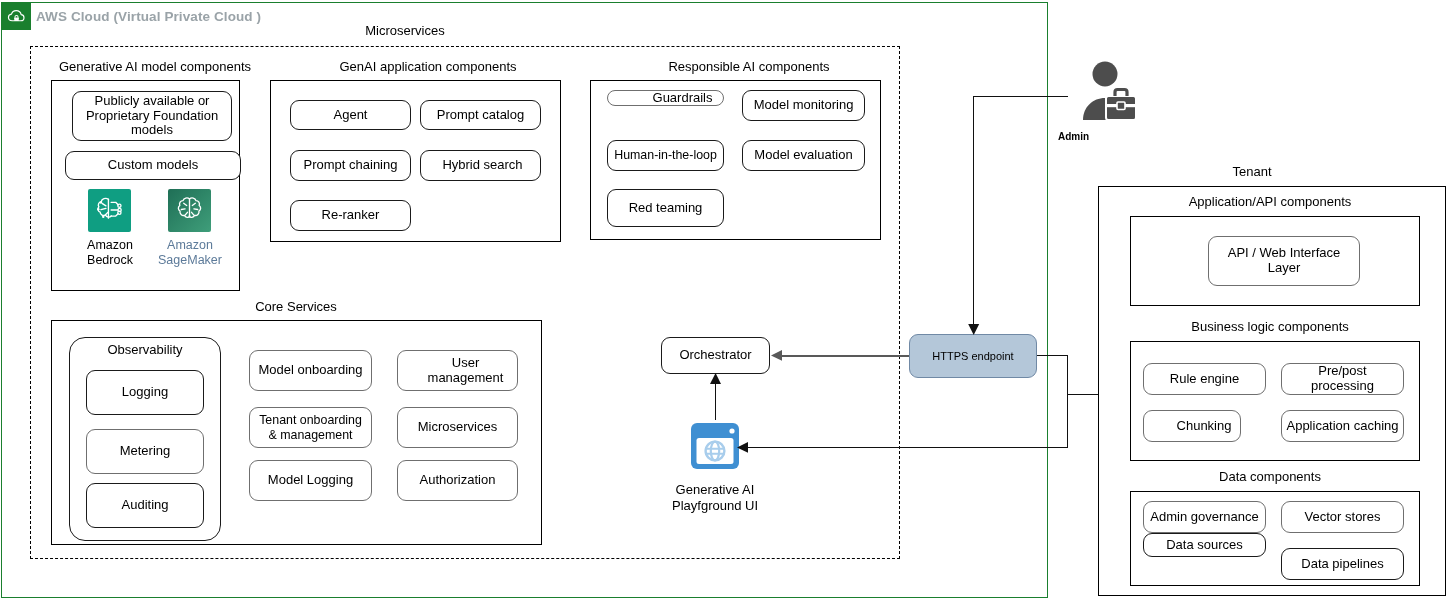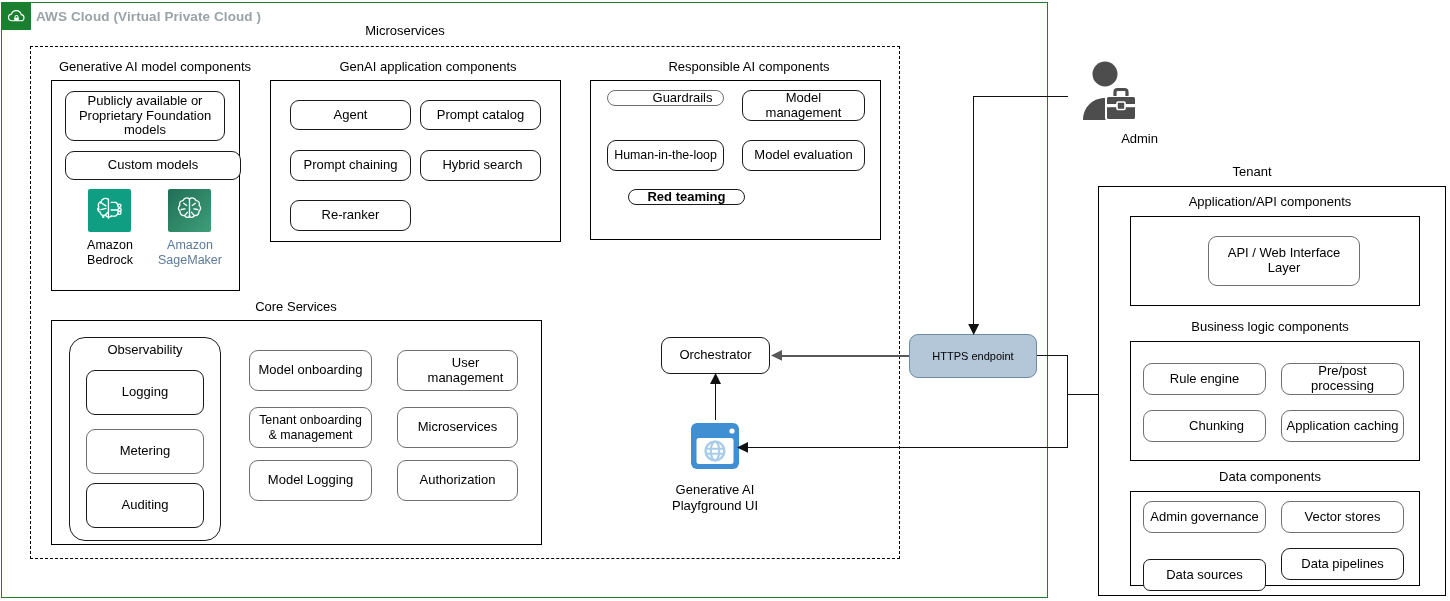--- a/index.html
+++ b/index.html
@@ -40,21 +40,21 @@
   .ln{background:#111;}
   .ln-h{height:1.4px;}
   .ln-v{width:1.4px;}
   .ln-gray{background:#595959;}
   svg.arrow{position:absolute;overflow:visible;}
 
   
   .svc-label{font-size:12.5px;text-align:center;line-height:1.2;white-space:nowrap;}
   .svc-label.blue{color:#5c7a99;}
 
-  .admin-label{font-size:13px;font-weight:normal;text-align:right;}
+  .admin-label{font-size:10px;font-weight:bold;text-align:left;}
 
   .playground-label{font-size:13px;text-align:center;line-height:1.25;white-space:nowrap;}
 </style>
 </head>
 <body>
 
 <div id="canvas">
 
   <div class="abs aws-frame" style="left:1px;top:2px;width:1047px;height:596px;"></div>
 
@@ -68,21 +68,21 @@
 
   <div class="abs aws-title" style="left:36px;top:9px;">AWS Cloud (Virtual Private Cloud )</div>
 
   <div class="abs caption" style="left:305px;top:23px;width:200px;">Microservices</div>
 
   <div class="abs dashed-box" style="left:30px;top:46px;width:870px;height:513px;"></div>
 
   <div class="abs caption" style="left:41px;top:59px;width:228px;">Generative AI model components</div>
   <div class="abs solid-box" style="left:51px;top:80px;width:189px;height:211px;"></div>
 
-  <div class="abs node" style="left:65px;top:91px;width:160px;height:50px;">Publicly available or Proprietary Foundation models</div>
+  <div class="abs node" style="left:72px;top:91px;width:160px;height:50px;">Publicly available or Proprietary Foundation models</div>
   <div class="abs node" style="left:65px;top:151px;width:176px;height:29px;">Custom models</div>
 
   <div class="abs" style="left:88px;top:189px;width:43px;height:43px;background:#0f9e82;border-radius:2px;">
     <svg width="43" height="43" viewBox="0 0 40 40" aria-hidden="true">
       <g fill="none" stroke="#ffffff" stroke-width="1.25" stroke-linecap="round" stroke-linejoin="round">
         <path d="M19 9.5c-2.6-1.6-6.2-.4-6.7 2.3-2.4.4-3.4 3-2.2 4.7-1.5 1.6-.9 4.3 1.2 5 .1 2.5 2.9 3.9 5 2.7.9 2.2 4 2.6 5.3.7"></path>
         <path d="M19 9.5v17.6"></path>
         <path d="M13.4 13.6l3.3 2.1M12 19.2l4.7-1.2M15.8 24.5l2.6-2.6"></path>
         <circle cx="12.1" cy="12.5" r="1.15" fill="#ffffff" stroke="none"></circle>
         <circle cx="9.6" cy="18.9" r="1.15" fill="#ffffff" stroke="none"></circle>
@@ -120,24 +120,24 @@
   <div class="abs node" style="left:290px;top:100px;width:121px;height:30px;">Agent</div>
   <div class="abs node" style="left:420px;top:100px;width:121px;height:30px;">Prompt catalog</div>
   <div class="abs node" style="left:290px;top:150px;width:121px;height:31px;">Prompt chaining</div>
   <div class="abs node" style="left:420px;top:150px;width:121px;height:31px;padding-left:8px;">Hybrid search</div>
   <div class="abs node" style="left:290px;top:200px;width:121px;height:31px;">Re-ranker</div>
 
   <div class="abs caption" style="left:631px;top:59px;width:236px;">Responsible AI components</div>
   <div class="abs solid-box" style="left:590px;top:80px;width:291px;height:160px;"></div>
 
   <div class="abs node gray" style="left:607px;top:90px;width:117px;height:16px;padding-left:38px;">Guardrails</div>
-  <div class="abs node" style="left:742px;top:90px;width:123px;height:31px;">Model management</div>
+  <div class="abs node" style="left:742px;top:90px;width:123px;height:31px;">Model monitoring</div>
   <div class="abs node" style="left:607px;top:140px;width:117px;height:31px;font-size:12.4px;">Human-in-the-loop</div>
   <div class="abs node" style="left:742px;top:140px;width:123px;height:31px;">Model evaluation</div>
-  <div class="abs node" style="left:628px;top:189px;width:117px;height:16px;font-weight:bold;">Red teaming</div>
+  <div class="abs node" style="left:607px;top:189px;width:117px;height:38px;">Red teaming</div>
 
   <div class="abs caption" style="left:196px;top:299px;width:200px;">Core Services</div>
   <div class="abs solid-box" style="left:51px;top:320px;width:491px;height:225px;"></div>
 
   <div class="abs obs-wrap" style="left:69px;top:337px;width:152px;height:204px;"></div>
   <div class="abs caption" style="left:69px;top:342px;width:152px;">Observability</div>
   <div class="abs node" style="left:86px;top:370px;width:118px;height:45px;">Logging</div>
   <div class="abs node gray" style="left:86px;top:429px;width:118px;height:45px;">Metering</div>
   <div class="abs node" style="left:86px;top:483px;width:118px;height:45px;">Auditing</div>
 
@@ -186,28 +186,28 @@
   <div class="abs solid-box" style="left:1098px;top:186px;width:348px;height:410px;"></div>
 
   <div class="abs caption" style="left:1152px;top:194px;width:236px;">Application/API components</div>
   <div class="abs solid-box" style="left:1130px;top:216px;width:290px;height:90px;"></div>
   <div class="abs node gray" style="left:1208px;top:236px;width:152px;height:50px;">API / Web Interface Layer</div>
 
   <div class="abs caption" style="left:1152px;top:319px;width:236px;">Business logic components</div>
   <div class="abs solid-box" style="left:1130px;top:341px;width:290px;height:120px;"></div>
   <div class="abs node gray" style="left:1143px;top:363px;width:123px;height:32px;">Rule engine</div>
   <div class="abs node gray" style="left:1281px;top:363px;width:123px;height:32px;">Pre/post processing</div>
-  <div class="abs node gray" style="left:1143px;top:410px;width:123px;height:32px;padding-left:28px;">Chunking</div>
+  <div class="abs node gray" style="left:1143px;top:410px;width:98px;height:32px;padding-left:28px;">Chunking</div>
   <div class="abs node gray" style="left:1281px;top:410px;width:123px;height:32px;">Application caching</div>
 
   <div class="abs caption" style="left:1152px;top:469px;width:236px;">Data components</div>
   <div class="abs solid-box" style="left:1130px;top:491px;width:290px;height:95px;"></div>
   <div class="abs node gray" style="left:1143px;top:501px;width:123px;height:32px;">Admin governance</div>
   <div class="abs node gray" style="left:1281px;top:501px;width:123px;height:32px;">Vector stores</div>
-  <div class="abs node" style="left:1143px;top:559px;width:123px;height:32px;border-radius:7px;">Data sources</div>
+  <div class="abs node" style="left:1143px;top:533px;width:123px;height:24px;">Data sources</div>
   <div class="abs node" style="left:1281px;top:548px;width:123px;height:32px;">Data pipelines</div>
 
   <div class="abs ln ln-h" style="left:973px;top:96px;width:95px;"></div>
   <div class="abs ln ln-v" style="left:973px;top:96px;height:230px;"></div>
   <svg class="arrow" style="left:966px;top:322px;width:16px;height:14px;">
     <polygon points="7.7,13 2.2,2 13.2,2" fill="#111"></polygon>
   </svg>
 
   <div class="abs ln ln-h ln-gray" style="left:778px;top:355px;width:131px;height:1.7px;"></div>
   <svg class="arrow" style="left:770px;top:348px;width:16px;height:16px;">

